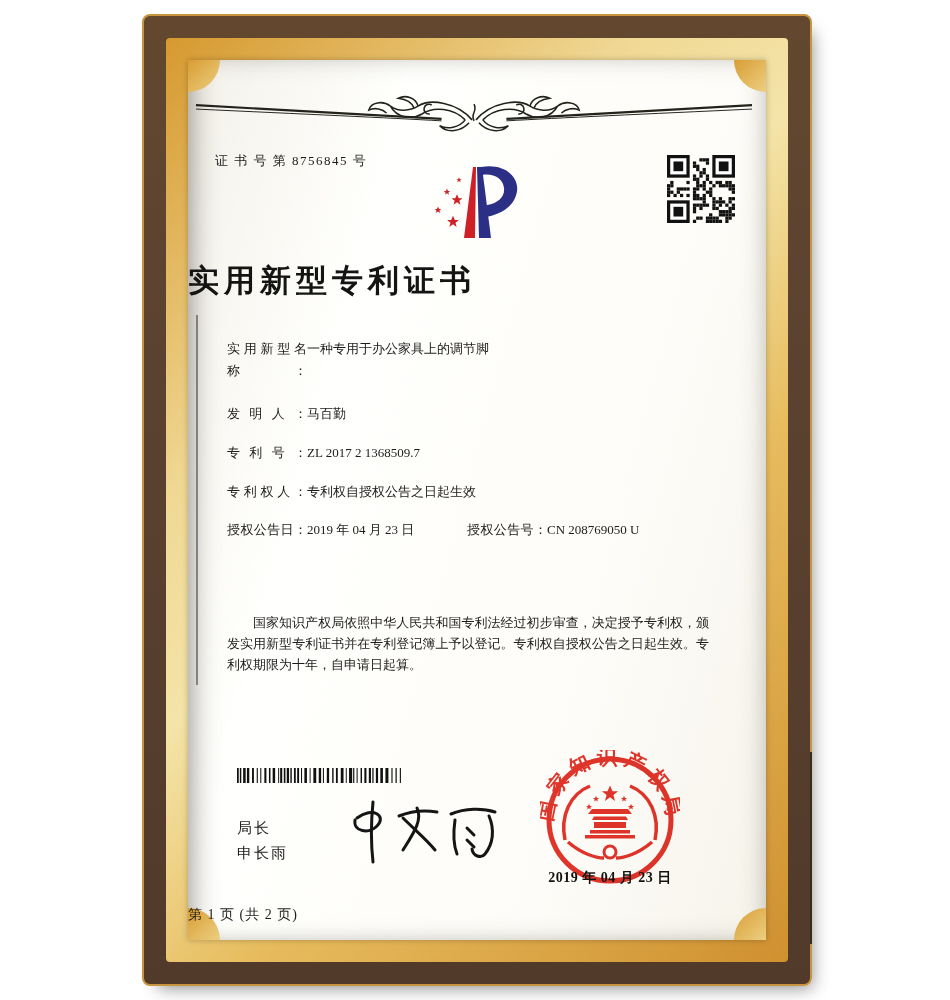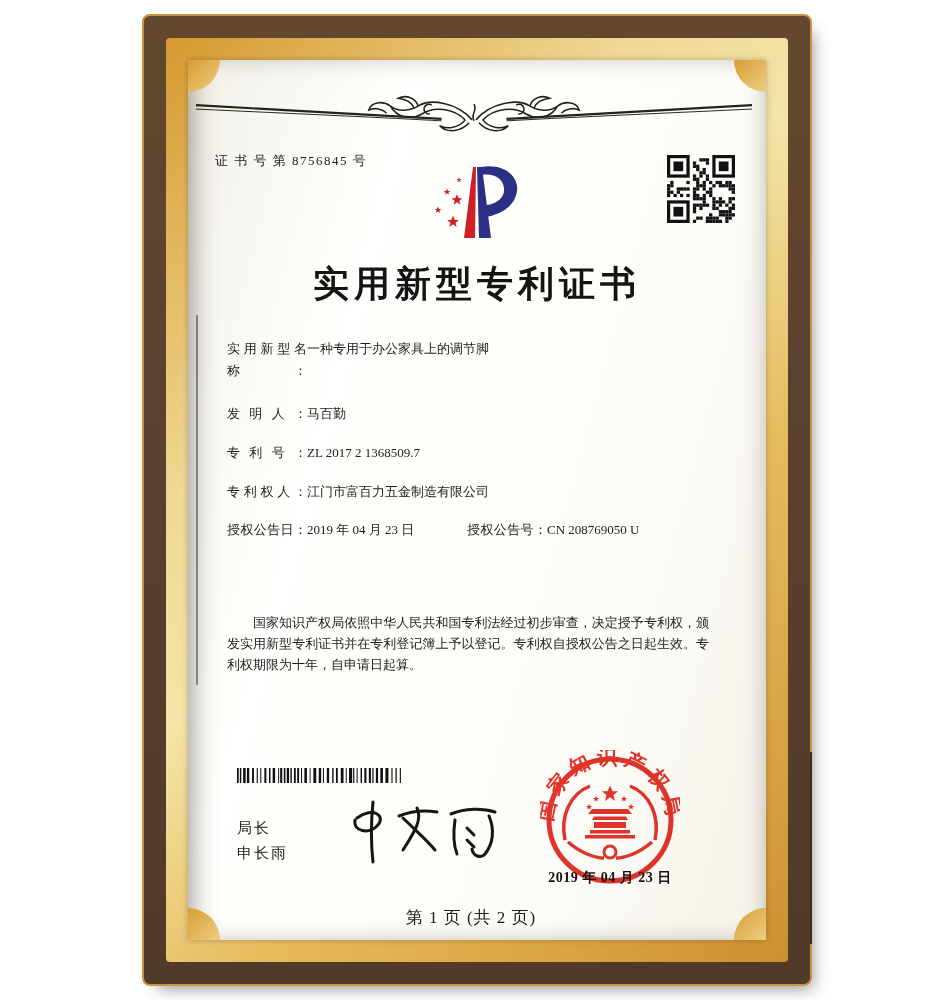--- a/index.html
+++ b/index.html
@@ -28,22 +28,22 @@
   .corner.tr{right:0;top:0;border-bottom-left-radius:100%;}
   .corner.bl{left:0;bottom:0;border-top-right-radius:100%;}
   .corner.br{right:0;bottom:0;border-top-left-radius:100%;}
   .edge-line{position:absolute;left:8px;top:255px;width:2px;height:370px;background:#1a1a1a;opacity:.45;}
 
   
   .flourish{position:absolute;left:6px;top:30px;width:560px;height:46px;}
   .cert-no{position:absolute;left:27px;top:92px;font-size:13px;letter-spacing:1.5px;}
   .logo{position:absolute;left:237px;top:103px;width:95px;height:80px;}
   .qr{position:absolute;left:479px;top:95px;width:68px;height:68px;}
-  .title{position:absolute;left:0;right:0;top:200px;text-align:center;
-    font-size:36px;font-weight:bold;letter-spacing:5px;color:#141412;}
+  .title{position:absolute;left:0;right:0;top:200px;
+    font-size:31px;font-weight:bold;letter-spacing:5px;color:#141412;}
 
   .fields{position:absolute;left:39px;top:278px;width:514px;font-size:13px;line-height:22px;}
   .frow{margin:0;}
   .frow:nth-of-type(1){margin-bottom:21px;}
   .frow:nth-of-type(2){margin-bottom:17px;}
   .frow:nth-of-type(3){margin-bottom:17px;}
   .frow:nth-of-type(4){margin-bottom:16px;}
   .frow:nth-of-type(5){margin-bottom:17px;}
   .frow:nth-of-type(6){margin-bottom:2px;}
   .f-label{display:inline-block;width:80px;text-align:justify;text-align-last:justify;vertical-align:top;}
@@ -55,21 +55,21 @@
   .paras p{margin:0;text-indent:2em;}
 
   .barcode{position:absolute;left:49px;top:708px;width:168px;height:15px;}
   .signer{position:absolute;left:49px;top:756px;font-size:15px;line-height:25px;letter-spacing:2px;}
   .signature{position:absolute;left:155px;top:736px;width:160px;height:72px;}
 
   .seal{position:absolute;left:352px;top:690px;width:140px;height:140px;opacity:.92;mix-blend-mode:multiply;}
   .seal-date{position:absolute;left:347px;top:809px;width:150px;text-align:center;
     font-size:14px;font-weight:bold;color:#141210;letter-spacing:.5px;}
 
-  .footer{position:absolute;left:0;right:12px;top:846px;text-align:center;font-size:17px;letter-spacing:1px;}
+  .footer{position:absolute;left:0;right:12px;top:846px;font-size:14px;letter-spacing:1px;}
 </style>
 </head>
 <body>
 
 <div class="stage">
   <div class="frame">
     <div class="gold-band"></div>
 
     <div class="paper">
       <div class="corner tl"></div>
@@ -248,21 +248,21 @@
         <div class="frow">
           <span class="f-label">实用新型名称：</span><span class="f-value">一种专用于办公家具上的调节脚</span>
         </div>
         <div class="frow">
           <span class="f-label">发明人：</span><span class="f-value">马百勤</span>
         </div>
         <div class="frow">
           <span class="f-label">专利号：</span><span class="f-value">ZL 2017 2 1368509.7</span>
         </div>
         <div class="frow">
-          <span class="f-label">专利权人：</span><span class="f-value">江门市富百力五金制造有限公司</span>
+          <span class="f-label">专利权人：</span><span class="f-value">专利权自授权公告之日起生效</span>
         </div>
         <div class="frow grant">
           <span class="pair1"><span class="f-label">授权公告日：</span><span class="f-value">2019 年 04 月 23 日</span></span><span class="pair2"><span class="f-label">授权公告号：</span><span class="f-value">CN 208769050 U</span></span>
         </div>
       </div>
 
       <div class="paras">
         <p>国家知识产权局依照中华人民共和国专利法经过初步审查，决定授予专利权，颁发实用新型专利证书并在专利登记簿上予以登记。专利权自授权公告之日起生效。专利权期限为十年，自申请日起算。</p>
       </div>
 

